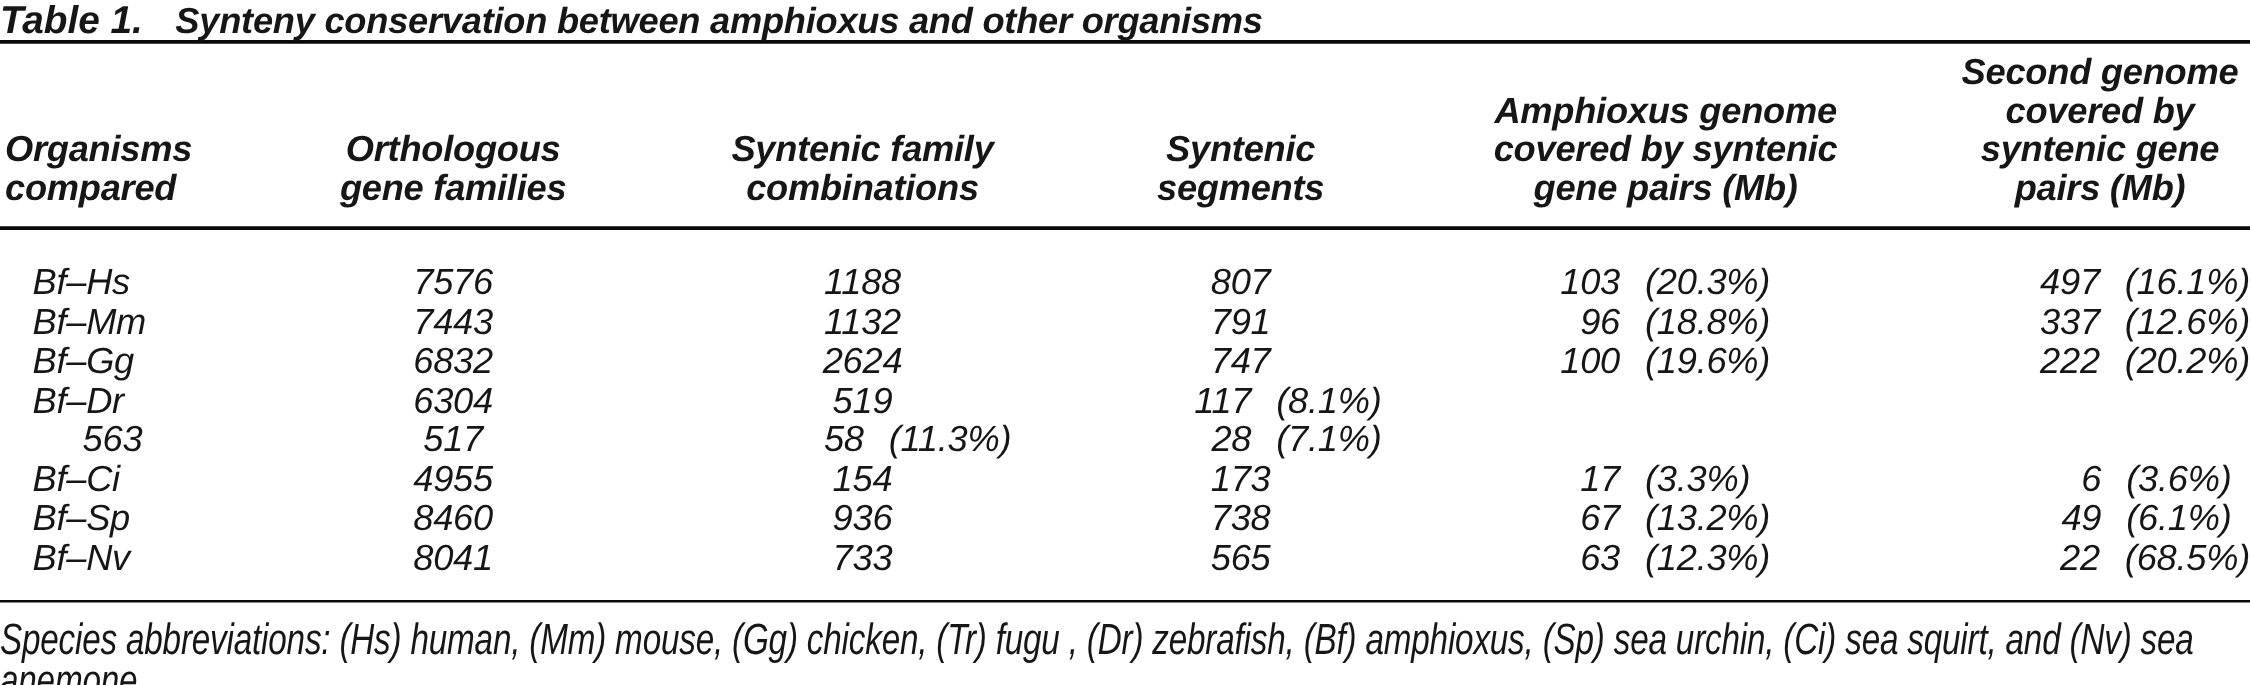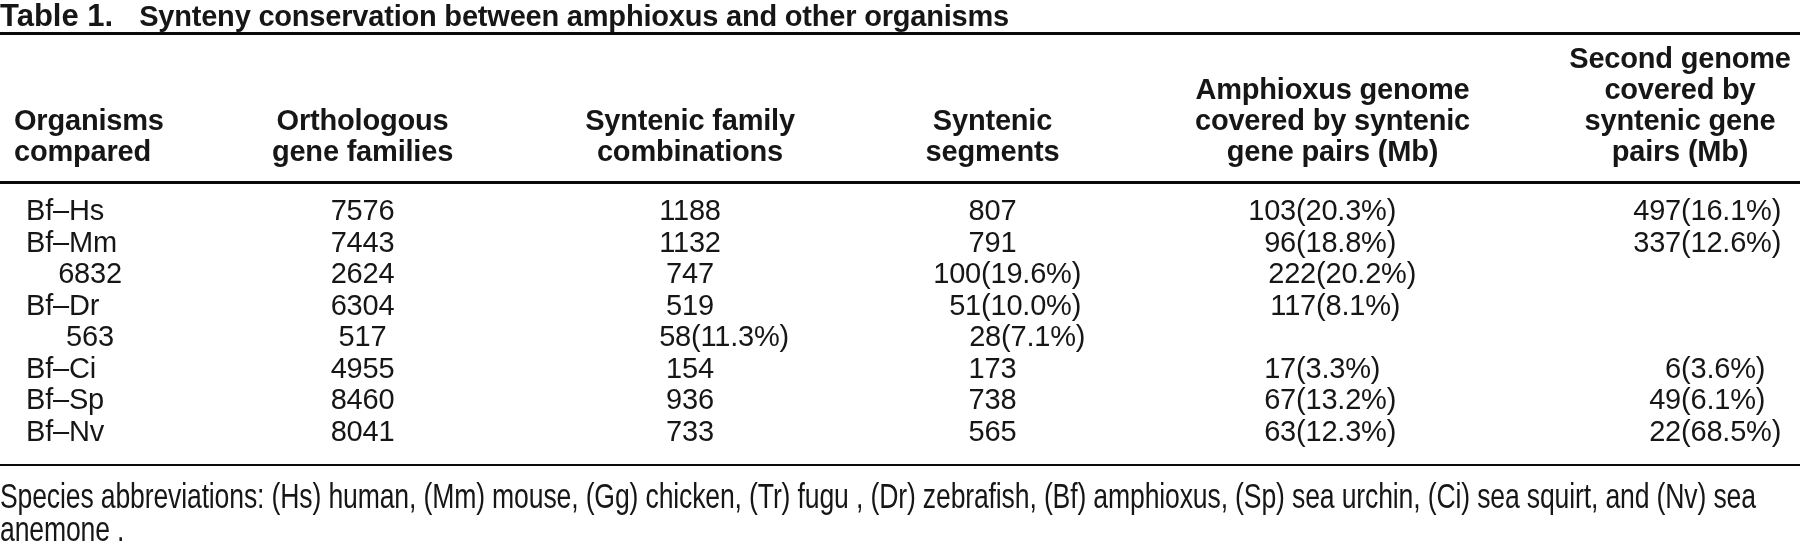--- a/index.html
+++ b/index.html
@@ -4,21 +4,21 @@
 <style>
   * { margin: 0; padding: 0; box-sizing: border-box; }
   html, body { background: #ffffff; }
   body {
     font-family: "Liberation Sans", "DejaVu Sans", sans-serif;
     color: #161616;
     width: 1800px;
     height: 548px;
     overflow: hidden;
   }
-  .page { width: 1800px; height: 548px; background: #ffffff; }
+  .page { width: 1800px; height: 548px; background: #ffffff; font-style: italic; }
 
   
   .title-row {
     height: 32px;
     line-height: 32px;
     white-space: nowrap;
     display: flex;
     align-items: baseline;
   }
   .title-label { font-weight: 700; font-size: 31px; margin-right: 26px; }
@@ -37,33 +37,33 @@
   
   .header-grid {
     padding: 8px 0 14px 0;
     align-items: end;
     font-weight: 700;
     font-size: 29px;
     line-height: 31px;
     letter-spacing: -0.2px;
   }
   .hc { text-align: center; }
-  .h-org { text-align: left; padding-left: 14px; }
+  .h-org { text-align: left; padding-left: 4px; }
   .h-second { width: 240px; margin-left: auto; text-align: center; }
 
   
-  .tbody { padding: 10px 0 18px 0; }
+  .tbody { padding: 26px 0 18px 0; }
   .row { height: 31.5px; align-items: center; font-size: 29px; letter-spacing: -0.2px; }
   .c-org { padding-left: 26px; text-align: left; }
   .c-num { text-align: center; }
   .c-mb  { display: flex; align-items: flex-end; }
   .mb-int { display: inline-block; text-align: right; }
   .c5 .mb-int { width: 146px; }
   .c6 .mb-int { width: 166px; }
-  .mb-pct { margin-left: 0; white-space: nowrap; }
+  .mb-pct { margin-left: 20px; white-space: nowrap; }
 
   
   .footnote { margin-top: 13px; font-size: 35px; letter-spacing: -0.2px; }
   .footnote-line {
     line-height: 33px;
     white-space: nowrap;
     transform: scaleX(0.76);
     transform-origin: left top;
   }
 </style>
@@ -139,41 +139,38 @@
         <span class="mb-int">96</span>
         <span class="mb-pct">(18.8%)</span>
       </div>
       <div class="c-mb c6">
         <span class="mb-int">337</span>
         <span class="mb-pct">(12.6%)</span>
       </div>
     </div>
 
     <div class="grid row">
+      <div class="c-org">Bf–Gg</div>
       <div class="c-num">6832</div>
       <div class="c-num">2624</div>
       <div class="c-num">747</div>
       <div class="c-mb c5">
         <span class="mb-int">100</span>
         <span class="mb-pct">(19.6%)</span>
       </div>
       <div class="c-mb c6">
         <span class="mb-int">222</span>
         <span class="mb-pct">(20.2%)</span>
       </div>
     </div>
 
     <div class="grid row">
       <div class="c-org">Bf–Dr</div>
       <div class="c-num">6304</div>
       <div class="c-num">519</div>
-      <div class="c-mb c5">
-        <span class="mb-int">51</span>
-        <span class="mb-pct">(10.0%)</span>
-      </div>
       <div class="c-mb c6">
         <span class="mb-int">117</span>
         <span class="mb-pct">(8.1%)</span>
       </div>
     </div>
 
     <div class="grid row">
       <div class="c-num">563</div>
       <div class="c-num">517</div>
       <div class="c-mb c5">

